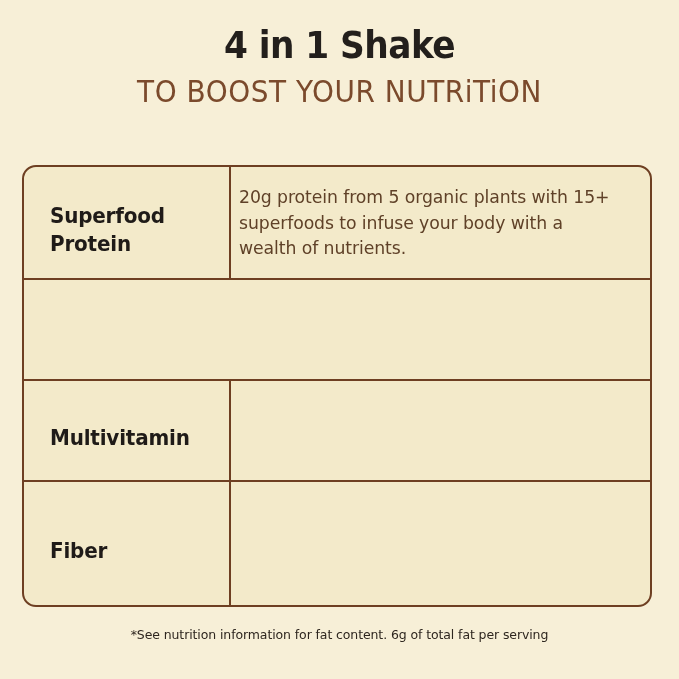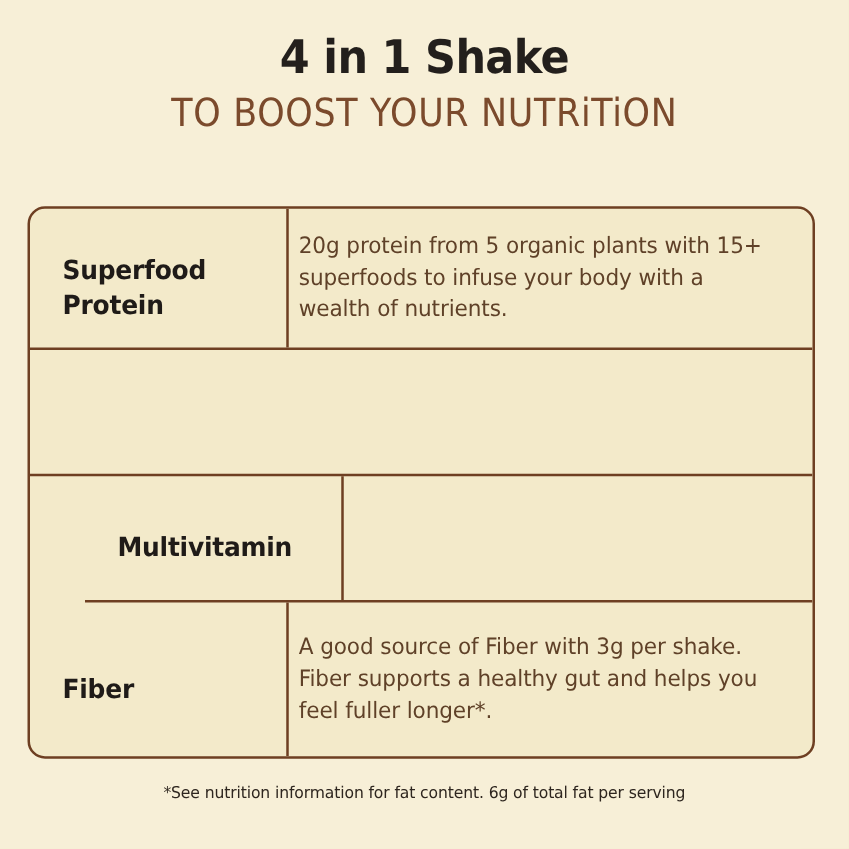--- a/index.html
+++ b/index.html
@@ -73,21 +73,21 @@
     align-items: stretch;
     box-sizing: border-box;
     border-bottom: 2px solid #6e3f22;
     min-height: 0;
   }
   .row:last-child {
     border-bottom: none;
   }
   .row-1 { height: 113px; }
   .row-2 { height: 101px; }
-  .row-3 { height: 101px; margin-left: 44px; }
+  .row-3 { height: 101px; }
   .row-4 { height: 123px; }
 
   .cell-label {
     width: 207px;
     flex: 0 0 207px;
     box-sizing: border-box;
     border-right: 2px solid #6e3f22;
     display: flex;
     align-items: center;
     padding: 16px 0 0 26px;
@@ -165,23 +165,20 @@
       <div class="row row-3">
         <div class="cell-label">
           <span>Multivitamin</span>
         </div>
       </div>
 
       <div class="row row-4">
         <div class="cell-label">
           <span>Fiber</span>
         </div>
-        <div class="cell-desc">
-          <span>A good source of Fiber with 3g per shake. Fiber supports a healthy gut and helps you feel fuller longer*.</span>
-        </div>
       </div>
 
     </div>
   </div>
 
   <div class="footnote">*See nutrition information for fat content. 6g of total fat per serving</div>
 
 </div>
 
 </body></html>

